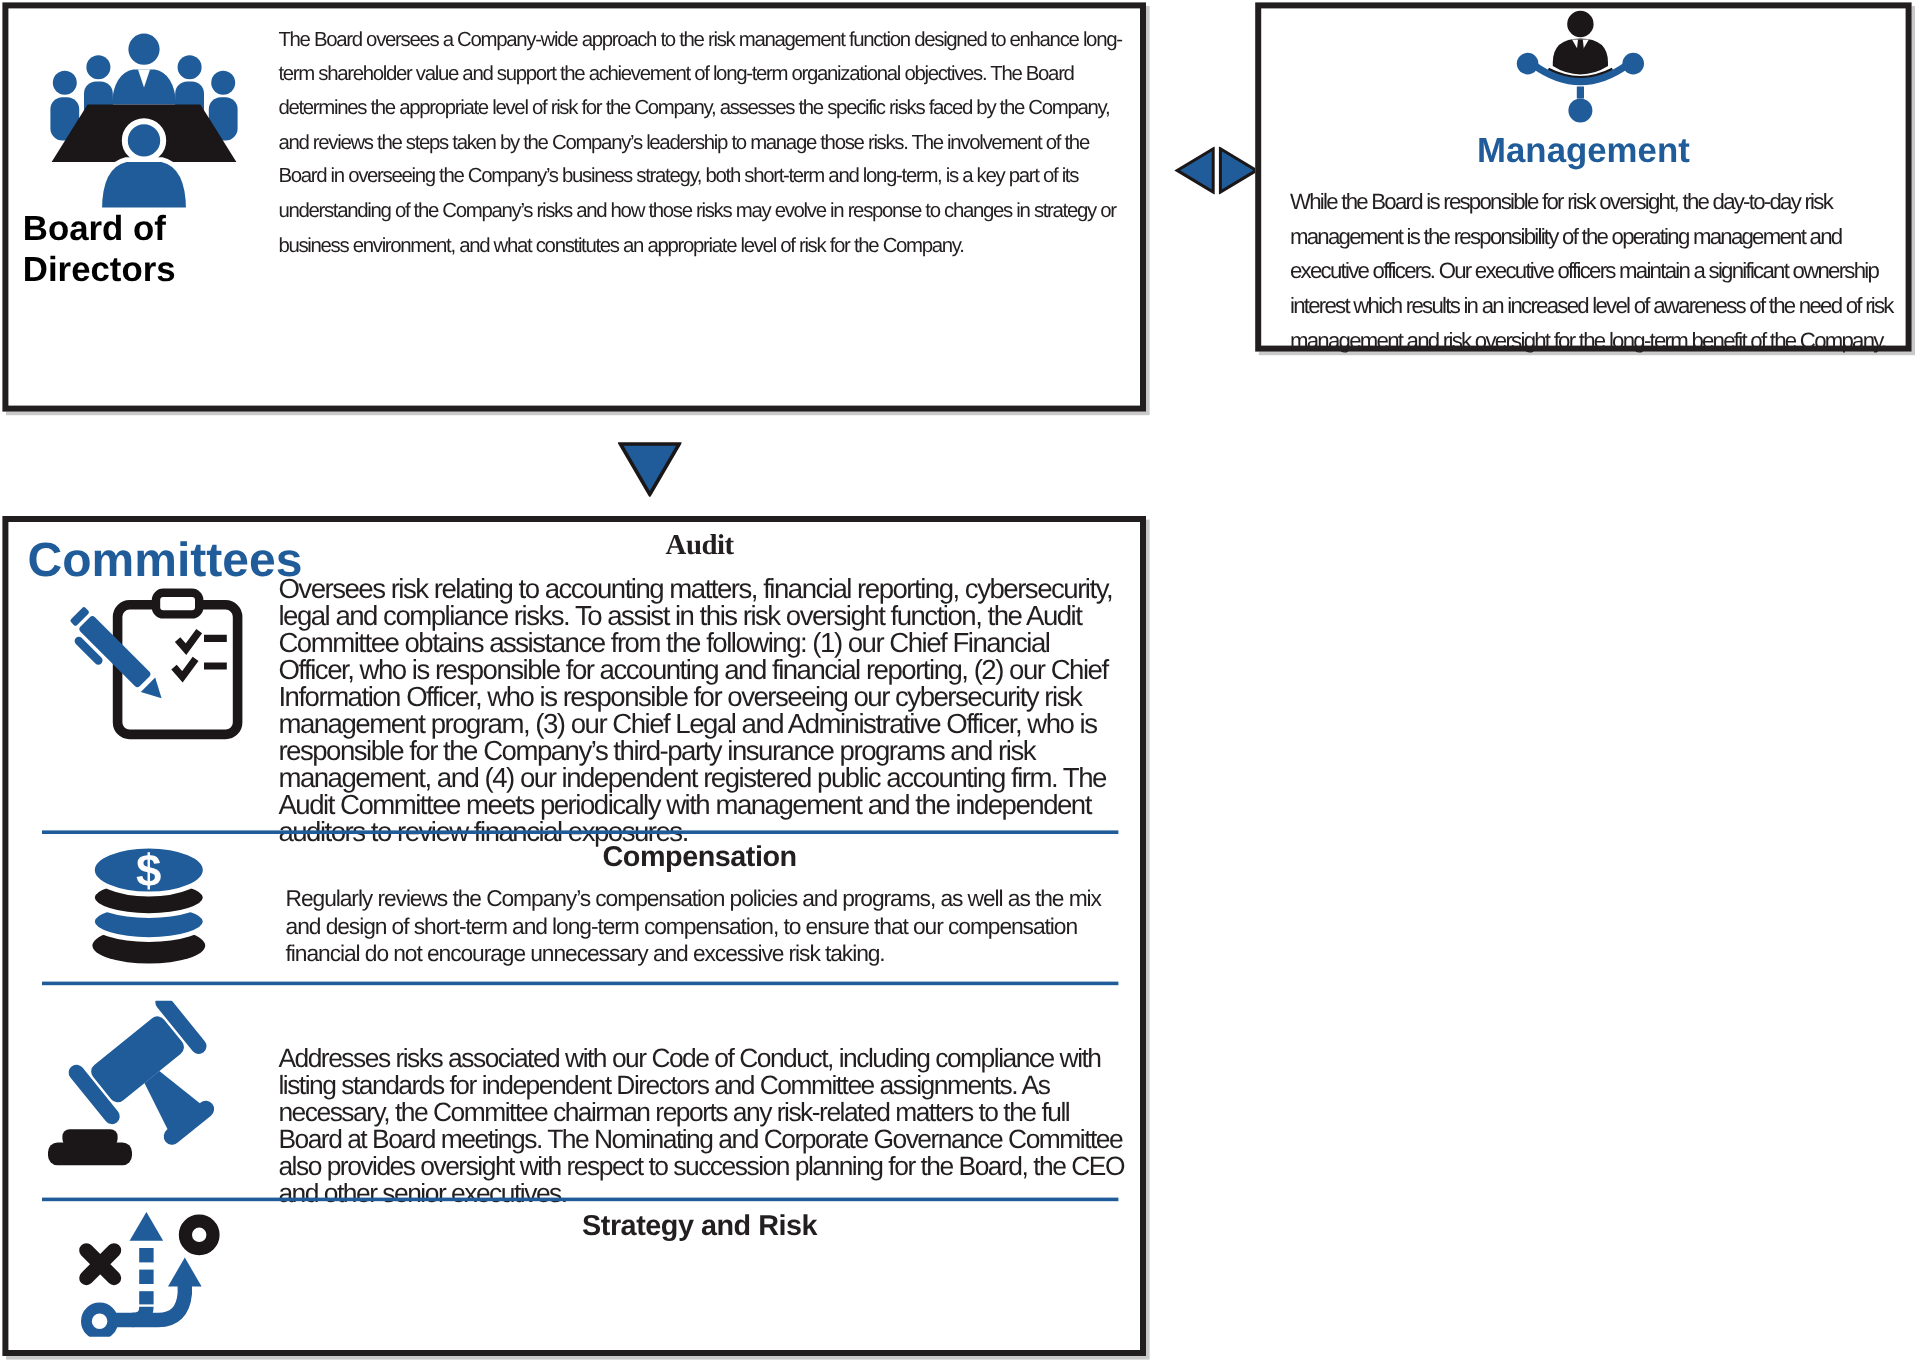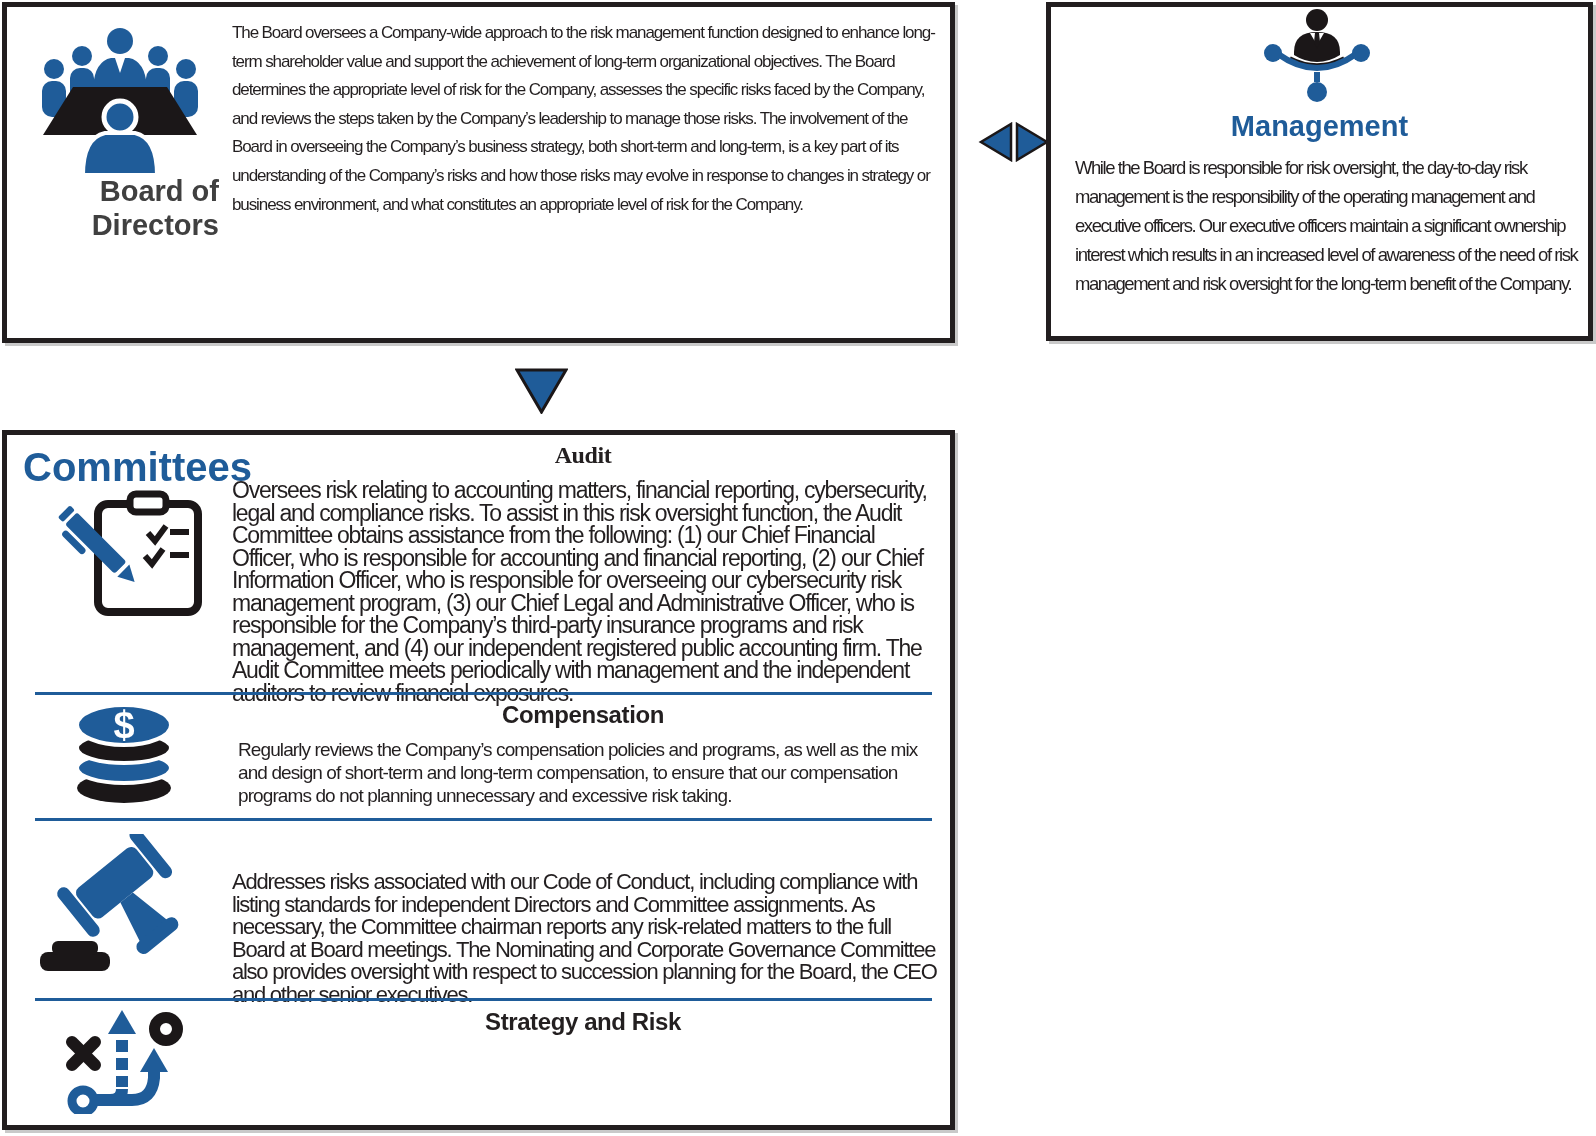--- a/index.html
+++ b/index.html
@@ -5,28 +5,28 @@
   html,body { margin:0; padding:0; background:#ffffff; }
   #canvas {
     position:relative; width:1596px; height:1136px; background:#ffffff;
     font-family:"Liberation Sans", sans-serif; color:#231f20; overflow:hidden;
   }
   .box {
     position:absolute; background:#fff; border:5px solid #221e1f;
     box-sizing:border-box; box-shadow:3px 3px 0 #c9c9c9;
   }
   #board-box { left:2px; top:2px; width:953px; height:341px; }
-  #management-box { left:1046px; top:2px; width:547px; height:339px; }
+  #management-box { left:1046px; top:2px; width:547px; height:291px; }
   #committees-box { left:2px; top:430px; width:953px; height:700px; }
   .abs { position:absolute; }
 
   
   #board-icon { left:30px; top:18px; width:166px; height:150px; }
-  #board-title { left:12px; top:167px; width:200px; text-align:right;
-                 font-size:29px; line-height:34px; font-weight:bold; color:#404040; }
+  #board-title { left:12px; top:167px; width:200px; text-align:left;
+                 font-size:29px; line-height:34px; font-weight:bold; color:#000000; }
   #board-body { left:225px; top:12px; width:706px; font-size:17px;
                 line-height:28.6px; letter-spacing:-1.1px; }
 
   
   #management-icon { left:211px; top:1px; width:110px; height:102px; }
   #management-title { left:0; top:103px; width:537px; text-align:center;
                       font-size:29px; font-weight:bold; color:#1F5C99; }
   #management-body { left:24px; top:146px; width:504px; font-size:18.5px;
                      line-height:29px; letter-spacing:-1.45px; }
 
@@ -137,21 +137,21 @@
     <div class="divider" id="divider-1"></div>
 
     <svg class="abs" id="coins-icon" viewBox="0 0 108 110">
       <ellipse cx="54" cy="93" rx="47" ry="15" fill="#1b1718"></ellipse>
       <ellipse cx="54" cy="73" rx="47" ry="15" fill="#1F5C99" stroke="#ffffff" stroke-width="4"></ellipse>
       <ellipse cx="54" cy="53" rx="47" ry="15" fill="#1b1718" stroke="#ffffff" stroke-width="4"></ellipse>
       <ellipse cx="54" cy="30" rx="47" ry="20" fill="#1F5C99" stroke="#ffffff" stroke-width="4"></ellipse>
       <text x="54" y="43" text-anchor="middle" font-size="38" font-weight="bold" fill="#ffffff" font-family="Liberation Sans, sans-serif">$</text>
     </svg>
     <div class="section-title" id="compensation-title">Compensation</div>
-    <div class="section-body" id="compensation-body">Regularly reviews the Company’s compensation policies and programs, as well as the mix and design of short-term and long-term compensation, to ensure that our compensation programs do not planning unnecessary and excessive risk taking.</div>
+    <div class="section-body" id="compensation-body">Regularly reviews the Company’s compensation policies and programs, as well as the mix and design of short-term and long-term compensation, to ensure that our compensation financial do not encourage unnecessary and excessive risk taking.</div>
 
     <div class="divider" id="divider-2"></div>
 
     <svg class="abs" id="gavel-icon" viewBox="0 0 172 144">
       <rect x="8" y="118" width="70" height="19" rx="8" fill="#1b1718"></rect>
       <rect x="20" y="107" width="46" height="14" rx="6" fill="#1b1718"></rect>
       <g fill="#1F5C99" transform="translate(-4,-8) rotate(-39 86 56)">
         <rect x="48" y="38" width="76" height="38" rx="7"></rect>
         <rect x="33" y="27" width="13" height="60" rx="6.5"></rect>
         <rect x="126" y="27" width="13" height="60" rx="6.5"></rect>

